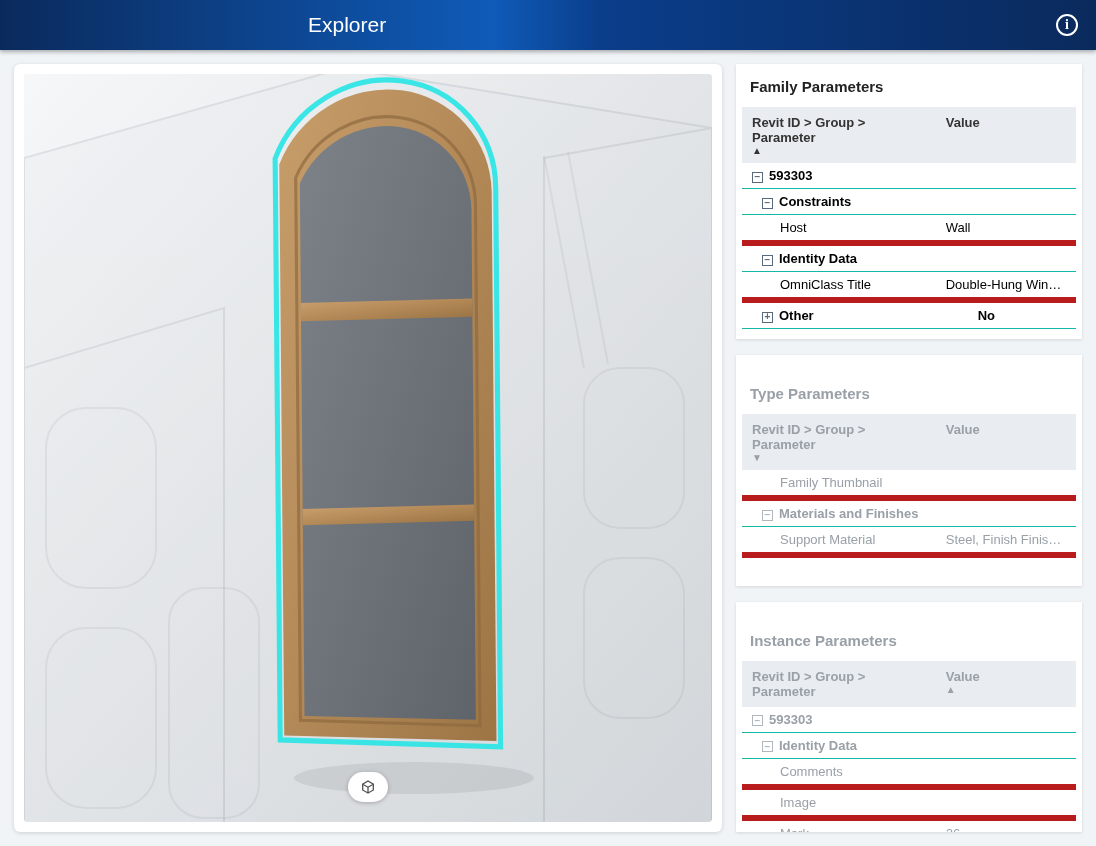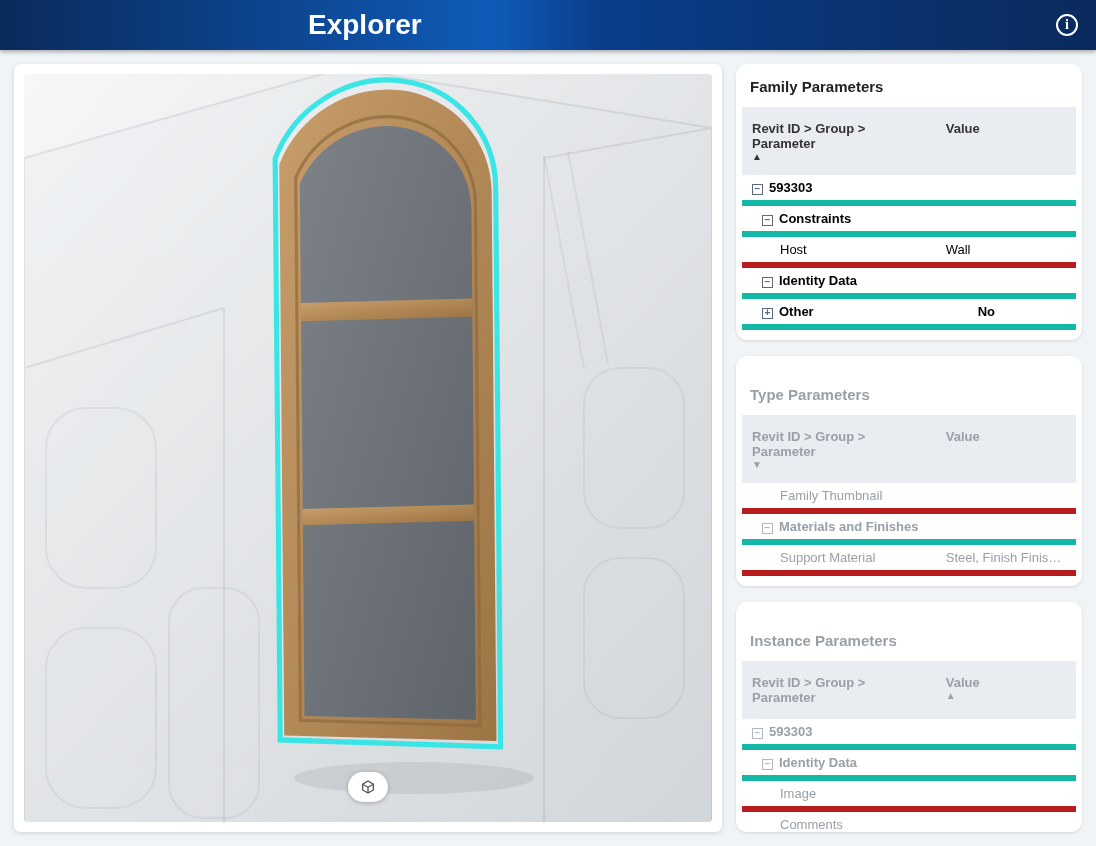--- a/index.html
+++ b/index.html
@@ -6,21 +6,21 @@
     html, body { width: 1096px; height: 846px; font-family: 'Segoe UI', Arial, sans-serif; background: #f1f4f7; overflow: hidden; }
 
     
     .header {
       height: 50px;
       background: linear-gradient(90deg, #0a2a5c 0%, #0f5bb8 45%, #0a3d8a 55%, #0a2a5c 100%);
       display: flex; align-items: center; padding: 0 18px; color: #fff;
       position: relative;
       box-shadow: 0 2px 4px rgba(0,0,0,0.3);
     }
-    .header-title { font-size: 28px; font-weight: 700; margin-left: 290px; }
+    .header-title { font-size: 21px; font-weight: 400; margin-left: 290px; }
     .header-info {
       margin-left: auto; width: 22px; height: 22px; border: 2px solid #fff; border-radius: 50%;
       display:flex; align-items:center; justify-content:center; font-weight:700; font-family: Georgia, serif; font-size:14px;
       cursor:pointer;
     }
 
     
     .body {
       display:flex; gap:14px; padding:14px; height: calc(846px - 50px);
     }
@@ -42,44 +42,44 @@
       width:40px; height:30px; background:#fff; border-radius:16px;
       box-shadow:0 1px 4px rgba(0,0,0,0.25);
       display:flex; align-items:center; justify-content:center; cursor:pointer;
     }
     .view-btn svg { width:16px; height:16px; fill:#555; }
 
     
     .right-col { flex:1; display:flex; flex-direction:column; gap:16px; min-width:0; }
 
     .panel {
-      background:#fff; border-radius:11px; box-shadow:0 1px 3px rgba(0,0,0,0.12);
+      background:#fff; border-radius:0; box-shadow:0 1px 3px rgba(0,0,0,0.12);
       flex:1; display:flex; flex-direction:column; min-height:0;
     }
     .panel.family { flex:0 0 auto; }
     .panel-title {
       font-size:15px; font-weight:700; color:#222; padding:14px 14px 12px 14px;
     }
     .panel.dim .panel-title { color:#99a0a7;margin-top:16px; }
     .panel.dim { color:#99a0a7; }
     .panel-body { padding:0 6px 10px 6px; overflow:auto; }
     .panel-body::-webkit-scrollbar{width:6px;}
     .panel-body::-webkit-scrollbar-thumb{background:#cfd5db;border-radius:3px;}
 
     
     table.tree { width:100%; border-collapse:collapse; font-size:13px; }
     table.tree thead th {
-      background:#e9ecf0; text-align:left; font-weight:700; padding:14px 10px; color:#333;
+      background:#e9ecf0; text-align:left; font-weight:700; padding:8px 10px; color:#333;
       position:relative; vertical-align:top;
     }
     .panel.dim table.tree thead th { color:#99a0a7; }
     table.tree thead th .sort-arrow { display:block; font-size:10px; line-height:8px; margin-top:2px; }
     table.tree th:first-child { width:58%; }
     table.tree td { padding:5px 10px; border-bottom:6px solid #b91c1c; white-space:nowrap; overflow:hidden; text-overflow:ellipsis; max-width:1px; }
-    table.tree tr.header-row td { font-weight:700; border-bottom:6px solid #14b8a6;margin-top:46px;}
+    table.tree tr.header-row td { font-weight:700; border-bottom:1px solid #14b8a6;margin-top:46px;}
     .expander {
       display:inline-flex; width:11px; height:11px; border:1px solid currentColor;
       align-items:center; justify-content:center; font-size:10px; line-height:0; margin-right:6px;
       color:#5a6a7a;
     }
     .panel.dim .expander{ color:#b0b7bd; }
     .indent-1 { padding-left:10px; display:inline-block;}
     .indent-2 { padding-left:28px; display:inline-block;}
 
   </style>
@@ -192,20 +192,24 @@
                 <td><span></span></td>
               </tr>
               <tr>
                 <td><span class="indent-2">Host</span></td>
                 <td><span>Wall</span></td>
               </tr>
               <tr class="header-row">
                 <td><span class="indent-1"><span class="expander">−</span><b>Identity Data</b></span></td>
                 <td><span></span></td>
               </tr>
+              <tr>
+                <td><span class="indent-2">OmniClass Title</span></td>
+                <td><span>Double-Hung Windows</span></td>
+              </tr>
               <tr class="header-row">
                 <td><span class="indent-1"><span class="expander">+</span><b>Other</b></span></td>
                 <td><span style="font-weight: 700; padding-left: 32px;">No</span></td>
               </tr>
             </tbody>
           </table>
         </div>
       </div>
     <div class="panel dim" id="panel-type">
         <div class="panel-title">Type Parameters</div>
@@ -247,25 +251,25 @@
             <tbody>
               <tr class="header-row">
                 <td><span><span class="expander">−</span><span>593303</span></span></td>
                 <td><span></span></td>
               </tr>
               <tr class="header-row">
                 <td><span class="indent-1"><span class="expander">−</span><b>Identity Data</b></span></td>
                 <td><span></span></td>
               </tr>
               <tr>
+                <td><span class="indent-2">Comments</span></td>
+                <td><span></span></td>
+              </tr>
+              <tr>
                 <td><span class="indent-2">Image</span></td>
-                <td><span></span></td>
-              </tr>
-              <tr>
-                <td><span class="indent-2">Comments</span></td>
                 <td><span></span></td>
               </tr>
               <tr>
                 <td><span class="indent-2">Mark</span></td>
                 <td><span>26</span></td>
               </tr>
               <tr class="header-row">
                 <td></td>
                 <td><span></span></td>
               </tr>

